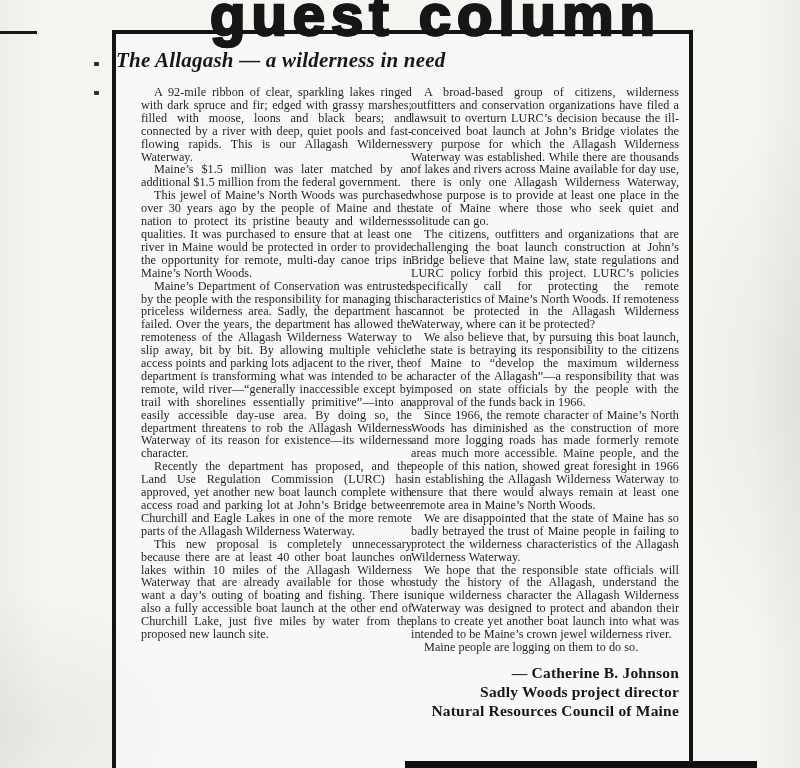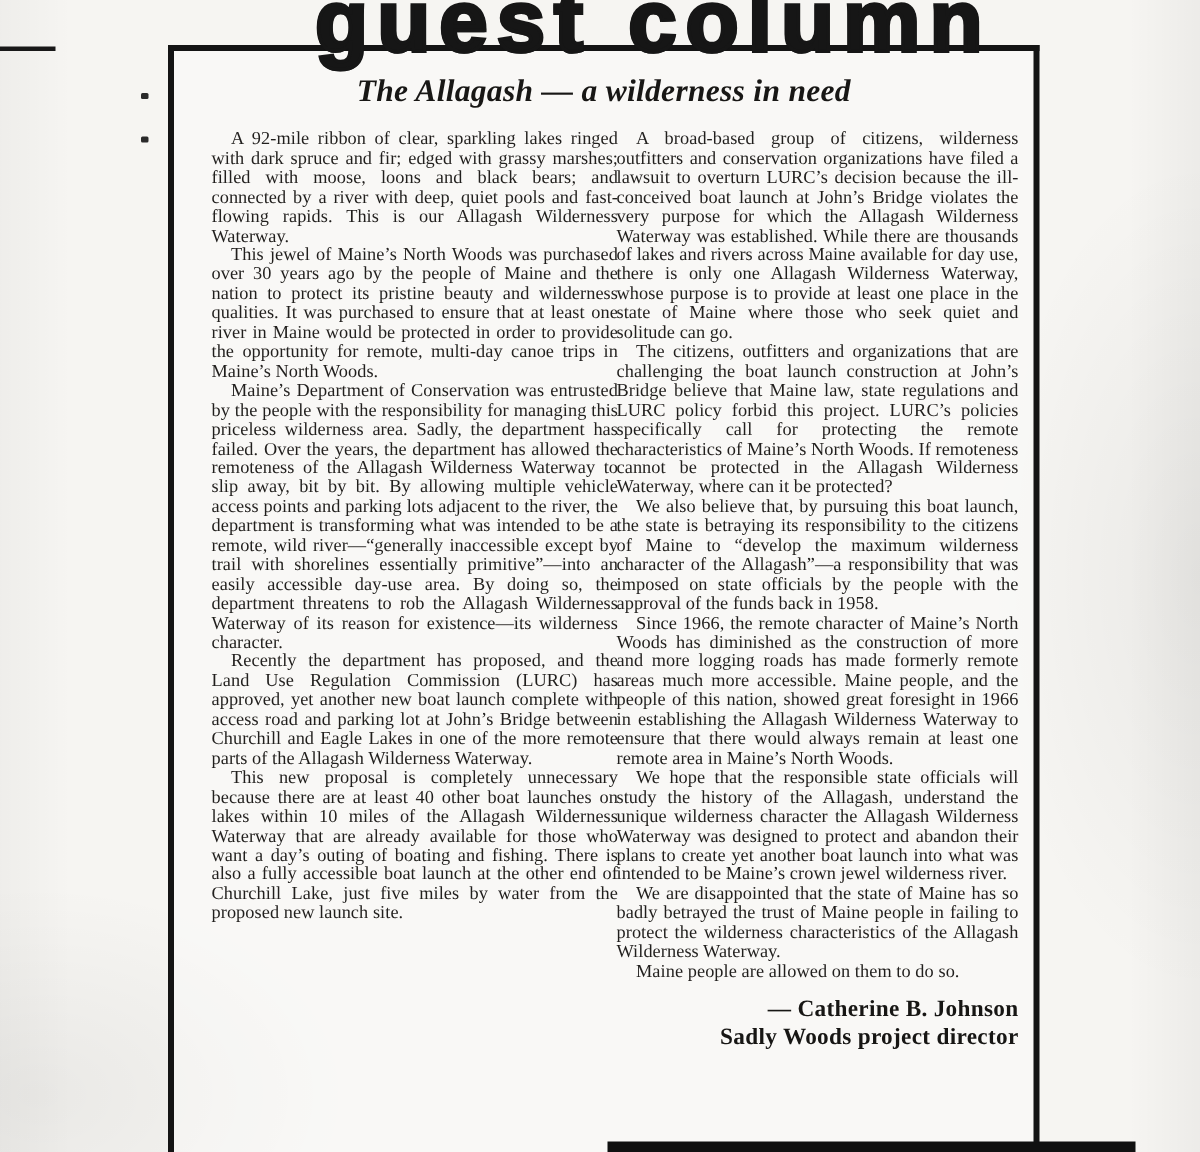--- a/index.html
+++ b/index.html
@@ -45,21 +45,20 @@
     word-spacing: 2px;
     color: #161616;
     -webkit-text-stroke: 2.5px #161616;
     text-shadow: 1px 0 0 #161616, -1px 0 0 #161616, 0 1px 0 #161616, 0 -1px 0 #161616;
     white-space: nowrap;
     z-index: 3;
   }
   .headline {
     position: absolute;
     left: 116px; top: 48px; width: 573px;
-    text-align: center;
     font-style: italic;
     font-weight: bold;
     font-size: 21px;
     letter-spacing: 0.2px;
     color: #181715;
   }
   .col {
     position: absolute;
     top: 86px;
     text-align: justify;
@@ -99,37 +98,39 @@
   <div class="stray-rule"></div>
 
   <div class="article-box"></div>
 
   <div class="kicker">guest column</div>
 
   <div class="headline">The Allagash — a wilderness in need</div>
 
   <div class="col col-left">
     <p>A 92-mile ribbon of clear, sparkling lakes ringed with dark spruce and fir; edged with grassy marshes; filled with moose, loons and black bears; and connected by a river with deep, quiet pools and fast-flowing rapids. This is our Allagash Wilderness Waterway.</p>
+    <p>Maine’s $1.5 million was later matched by an additional $1.5 million from the federal government.</p>
     <p>This jewel of Maine’s North Woods was purchased over 30 years ago by the people of Maine and the nation to protect its pristine beauty and wilderness qualities. It was purchased to ensure that at least one river in Maine would be protected in order to provide the opportunity for remote, multi-day canoe trips in Maine’s North Woods.</p>
     <p>Maine’s Department of Conservation was entrusted by the people with the responsibility for managing this priceless wilderness area. Sadly, the department has failed. Over the years, the department has allowed the remoteness of the Allagash Wilderness Waterway to slip away, bit by bit. By allowing multiple vehicle access points and parking lots adjacent to the river, the department is transforming what was intended to be a remote, wild river—“generally inaccessible except by trail with shorelines essentially primitive”—into an easily accessible day-use area. By doing so, the department threatens to rob the Allagash Wilderness Waterway of its reason for existence—its wilderness character.</p>
     <p>Recently the department has proposed, and the Land Use Regulation Commission (LURC) has approved, yet another new boat launch complete with access road and parking lot at John’s Bridge between Churchill and Eagle Lakes in one of the more remote parts of the Allagash Wilderness Waterway.</p>
     <p>This new proposal is completely unnecessary because there are at least 40 other boat launches on lakes within 10 miles of the Allagash Wilderness Waterway that are already available for those who want a day’s outing of boating and fishing. There is also a fully accessible boat launch at the other end of Churchill Lake, just five miles by water from the proposed new launch site.</p>
   </div>
 
   <div class="col col-right">
     <p>A broad-based group of citizens, wilderness outfitters and conservation organizations have filed a lawsuit to overturn LURC’s decision because the ill-conceived boat launch at John’s Bridge violates the very purpose for which the Allagash Wilderness Waterway was established. While there are thousands of lakes and rivers across Maine available for day use, there is only one Allagash Wilderness Waterway, whose purpose is to provide at least one place in the state of Maine where those who seek quiet and solitude can go.</p>
     <p>The citizens, outfitters and organizations that are challenging the boat launch construction at John’s Bridge believe that Maine law, state regulations and LURC policy forbid this project. LURC’s policies specifically call for protecting the remote characteristics of Maine’s North Woods. If remoteness cannot be protected in the Allagash Wilderness Waterway, where can it be protected?</p>
-    <p>We also believe that, by pursuing this boat launch, the state is betraying its responsibility to the citizens of Maine to “develop the maximum wilderness character of the Allagash”—a responsibility that was imposed on state officials by the people with the approval of the funds back in 1958.</p>
+    <p>We also believe that, by pursuing this boat launch, the state is betraying its responsibility to the citizens of Maine to “develop the maximum wilderness character of the Allagash”—a responsibility that was imposed on state officials by the people with the approval of the funds back in 1966.</p>
     <p>Since 1966, the remote character of Maine’s North Woods has diminished as the construction of more and more logging roads has made formerly remote areas much more accessible. Maine people, and the people of this nation, showed great foresight in 1966 in establishing the Allagash Wilderness Waterway to ensure that there would always remain at least one remote area in Maine’s North Woods.</p>
+    <p>We are disappointed that the state of Maine has so badly betrayed the trust of Maine people in failing to protect the wilderness characteristics of the Allagash Wilderness Waterway.</p>
     <p>We hope that the responsible state officials will study the history of the Allagash, understand the unique wilderness character the Allagash Wilderness Waterway was designed to protect and abandon their plans to create yet another boat launch into what was intended to be Maine’s crown jewel wilderness river.</p>
-    <p>We are disappointed that the state of Maine has so badly betrayed the trust of Maine people in failing to protect the wilderness characteristics of the Allagash Wilderness Waterway.</p>
-    <p>Maine people are allowed on them to do so.</p>
+    <p>Maine people are logging on them to do so.</p>
     <div class="signature">
       <div>— Catherine B. Johnson</div>
       <div>Sadly Woods project director</div>
+      <div>Natural Resources Council of Maine</div>
     </div>
   </div>
 
   <div class="bottom-bar"></div>
 
   <div class="speck speck-1"></div>
   <div class="speck speck-2"></div>
 
 </div>
 

